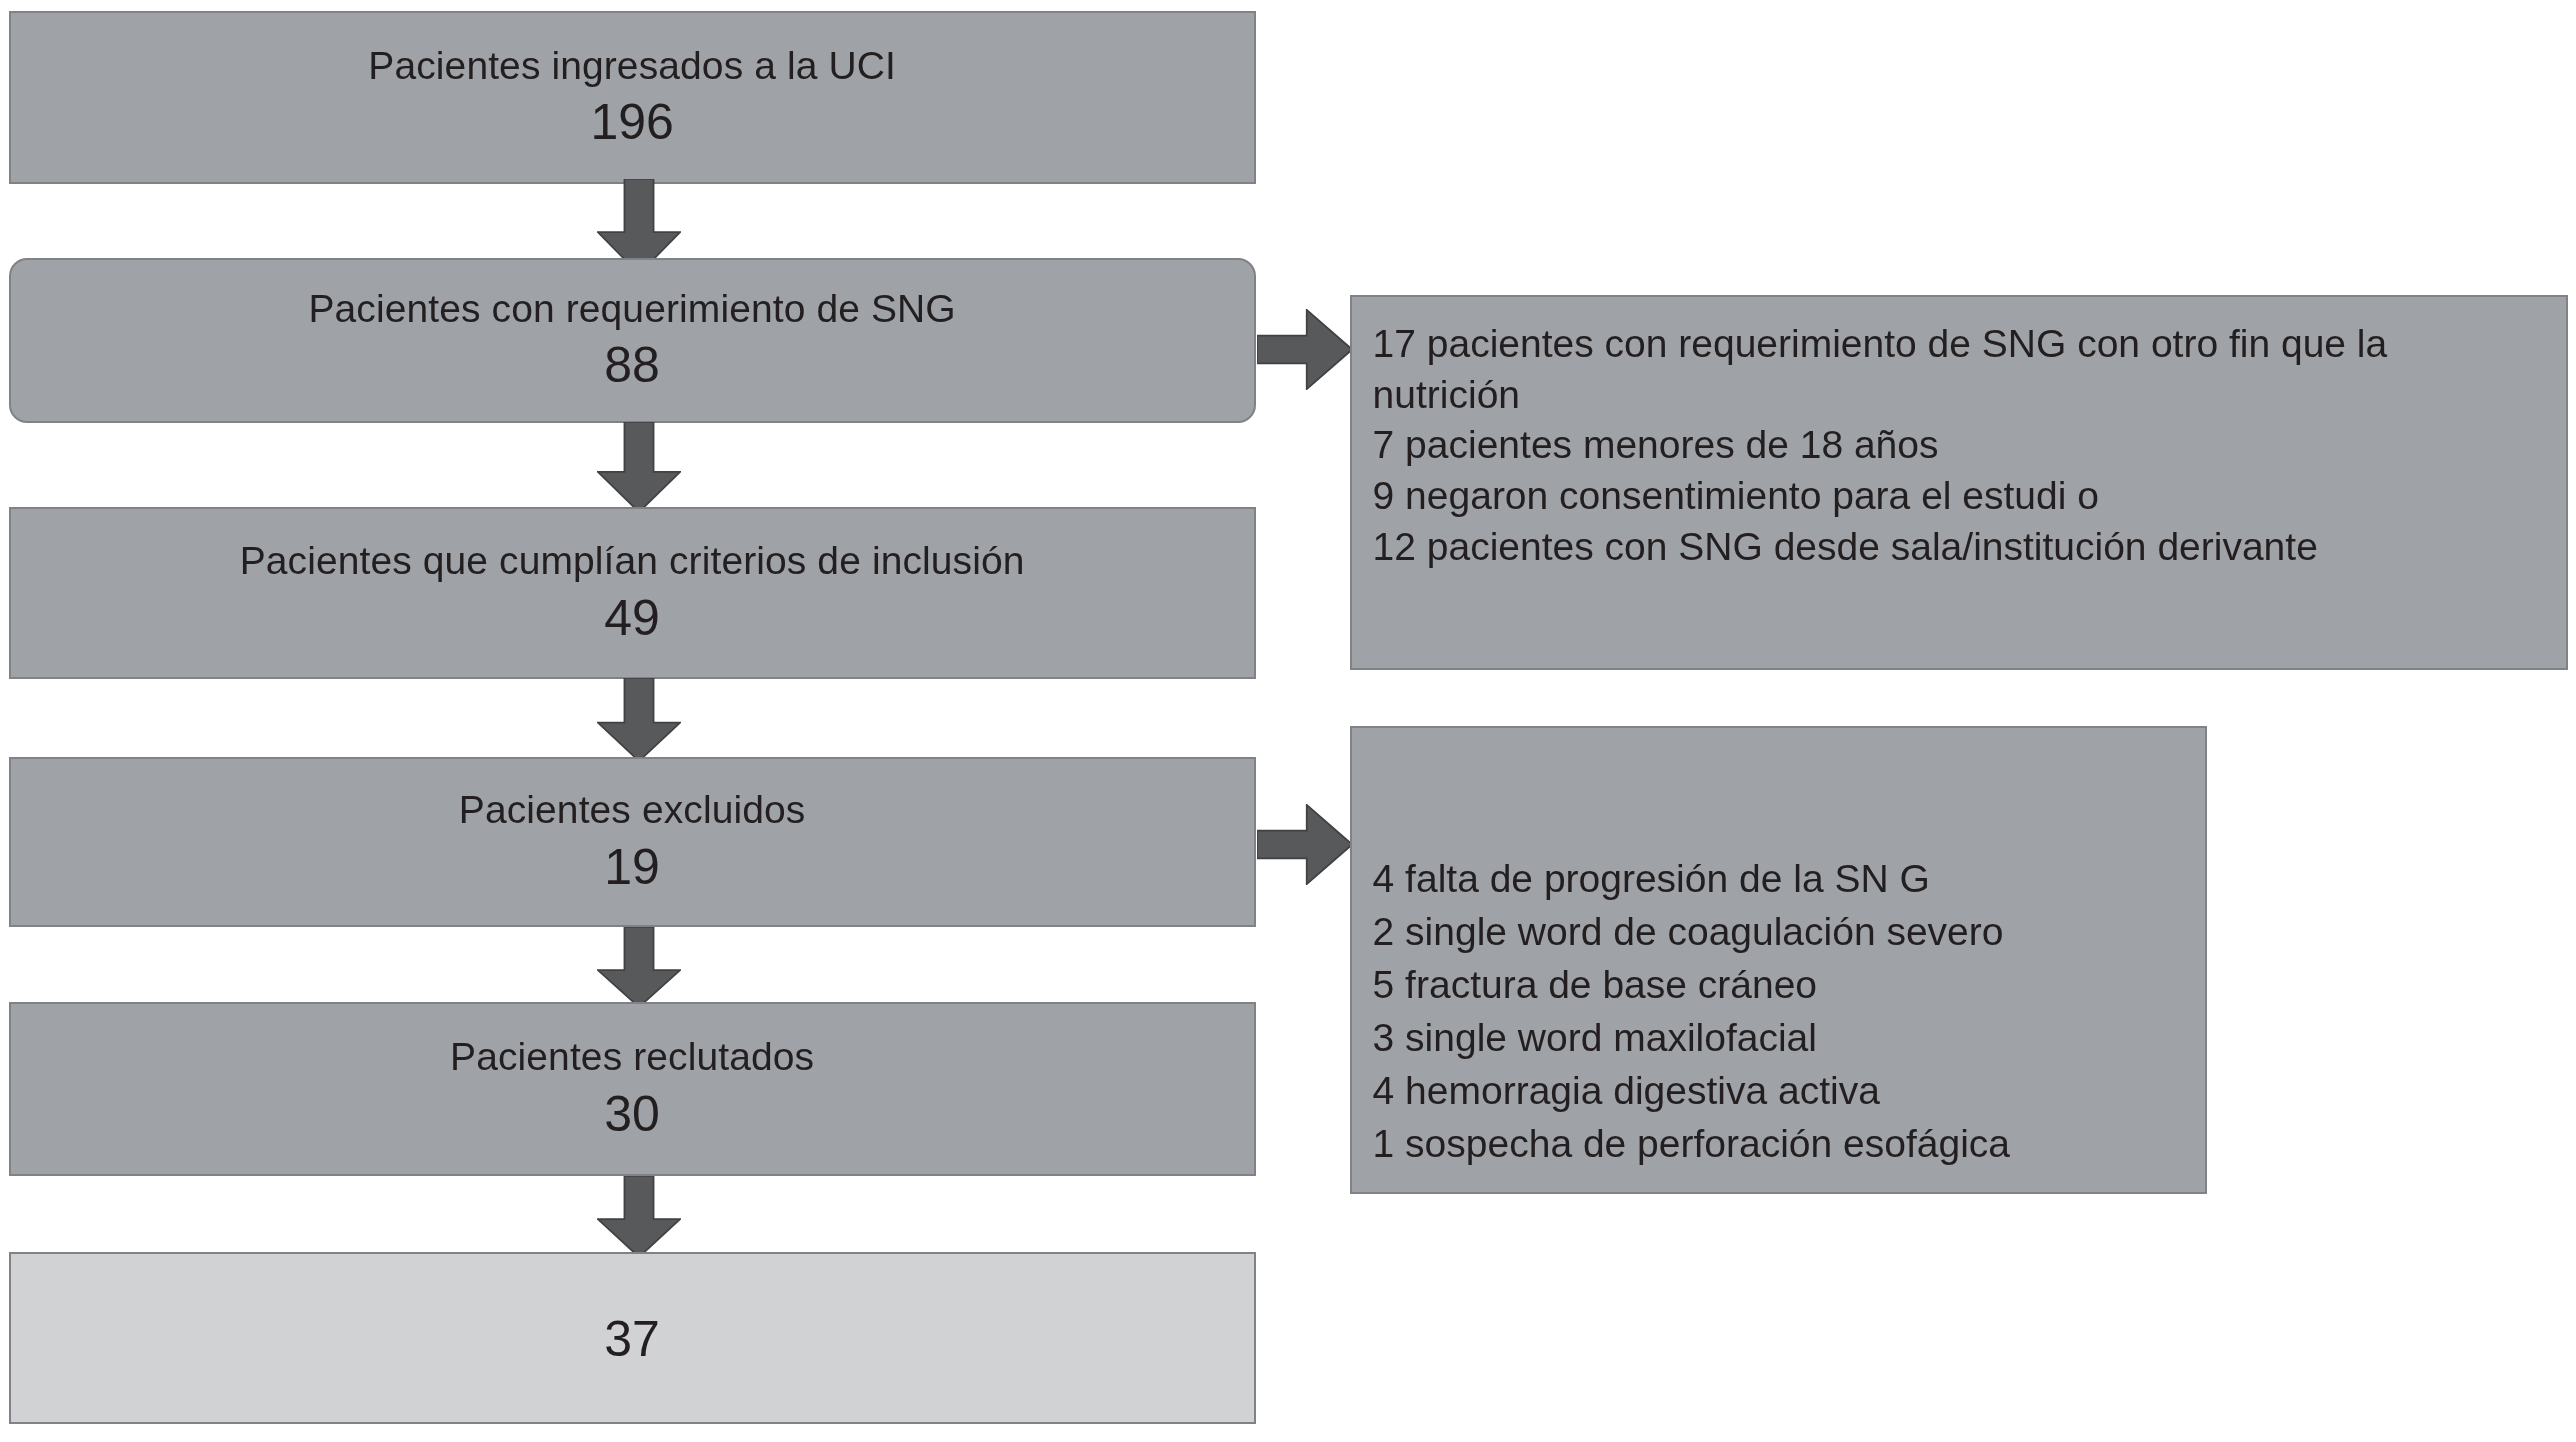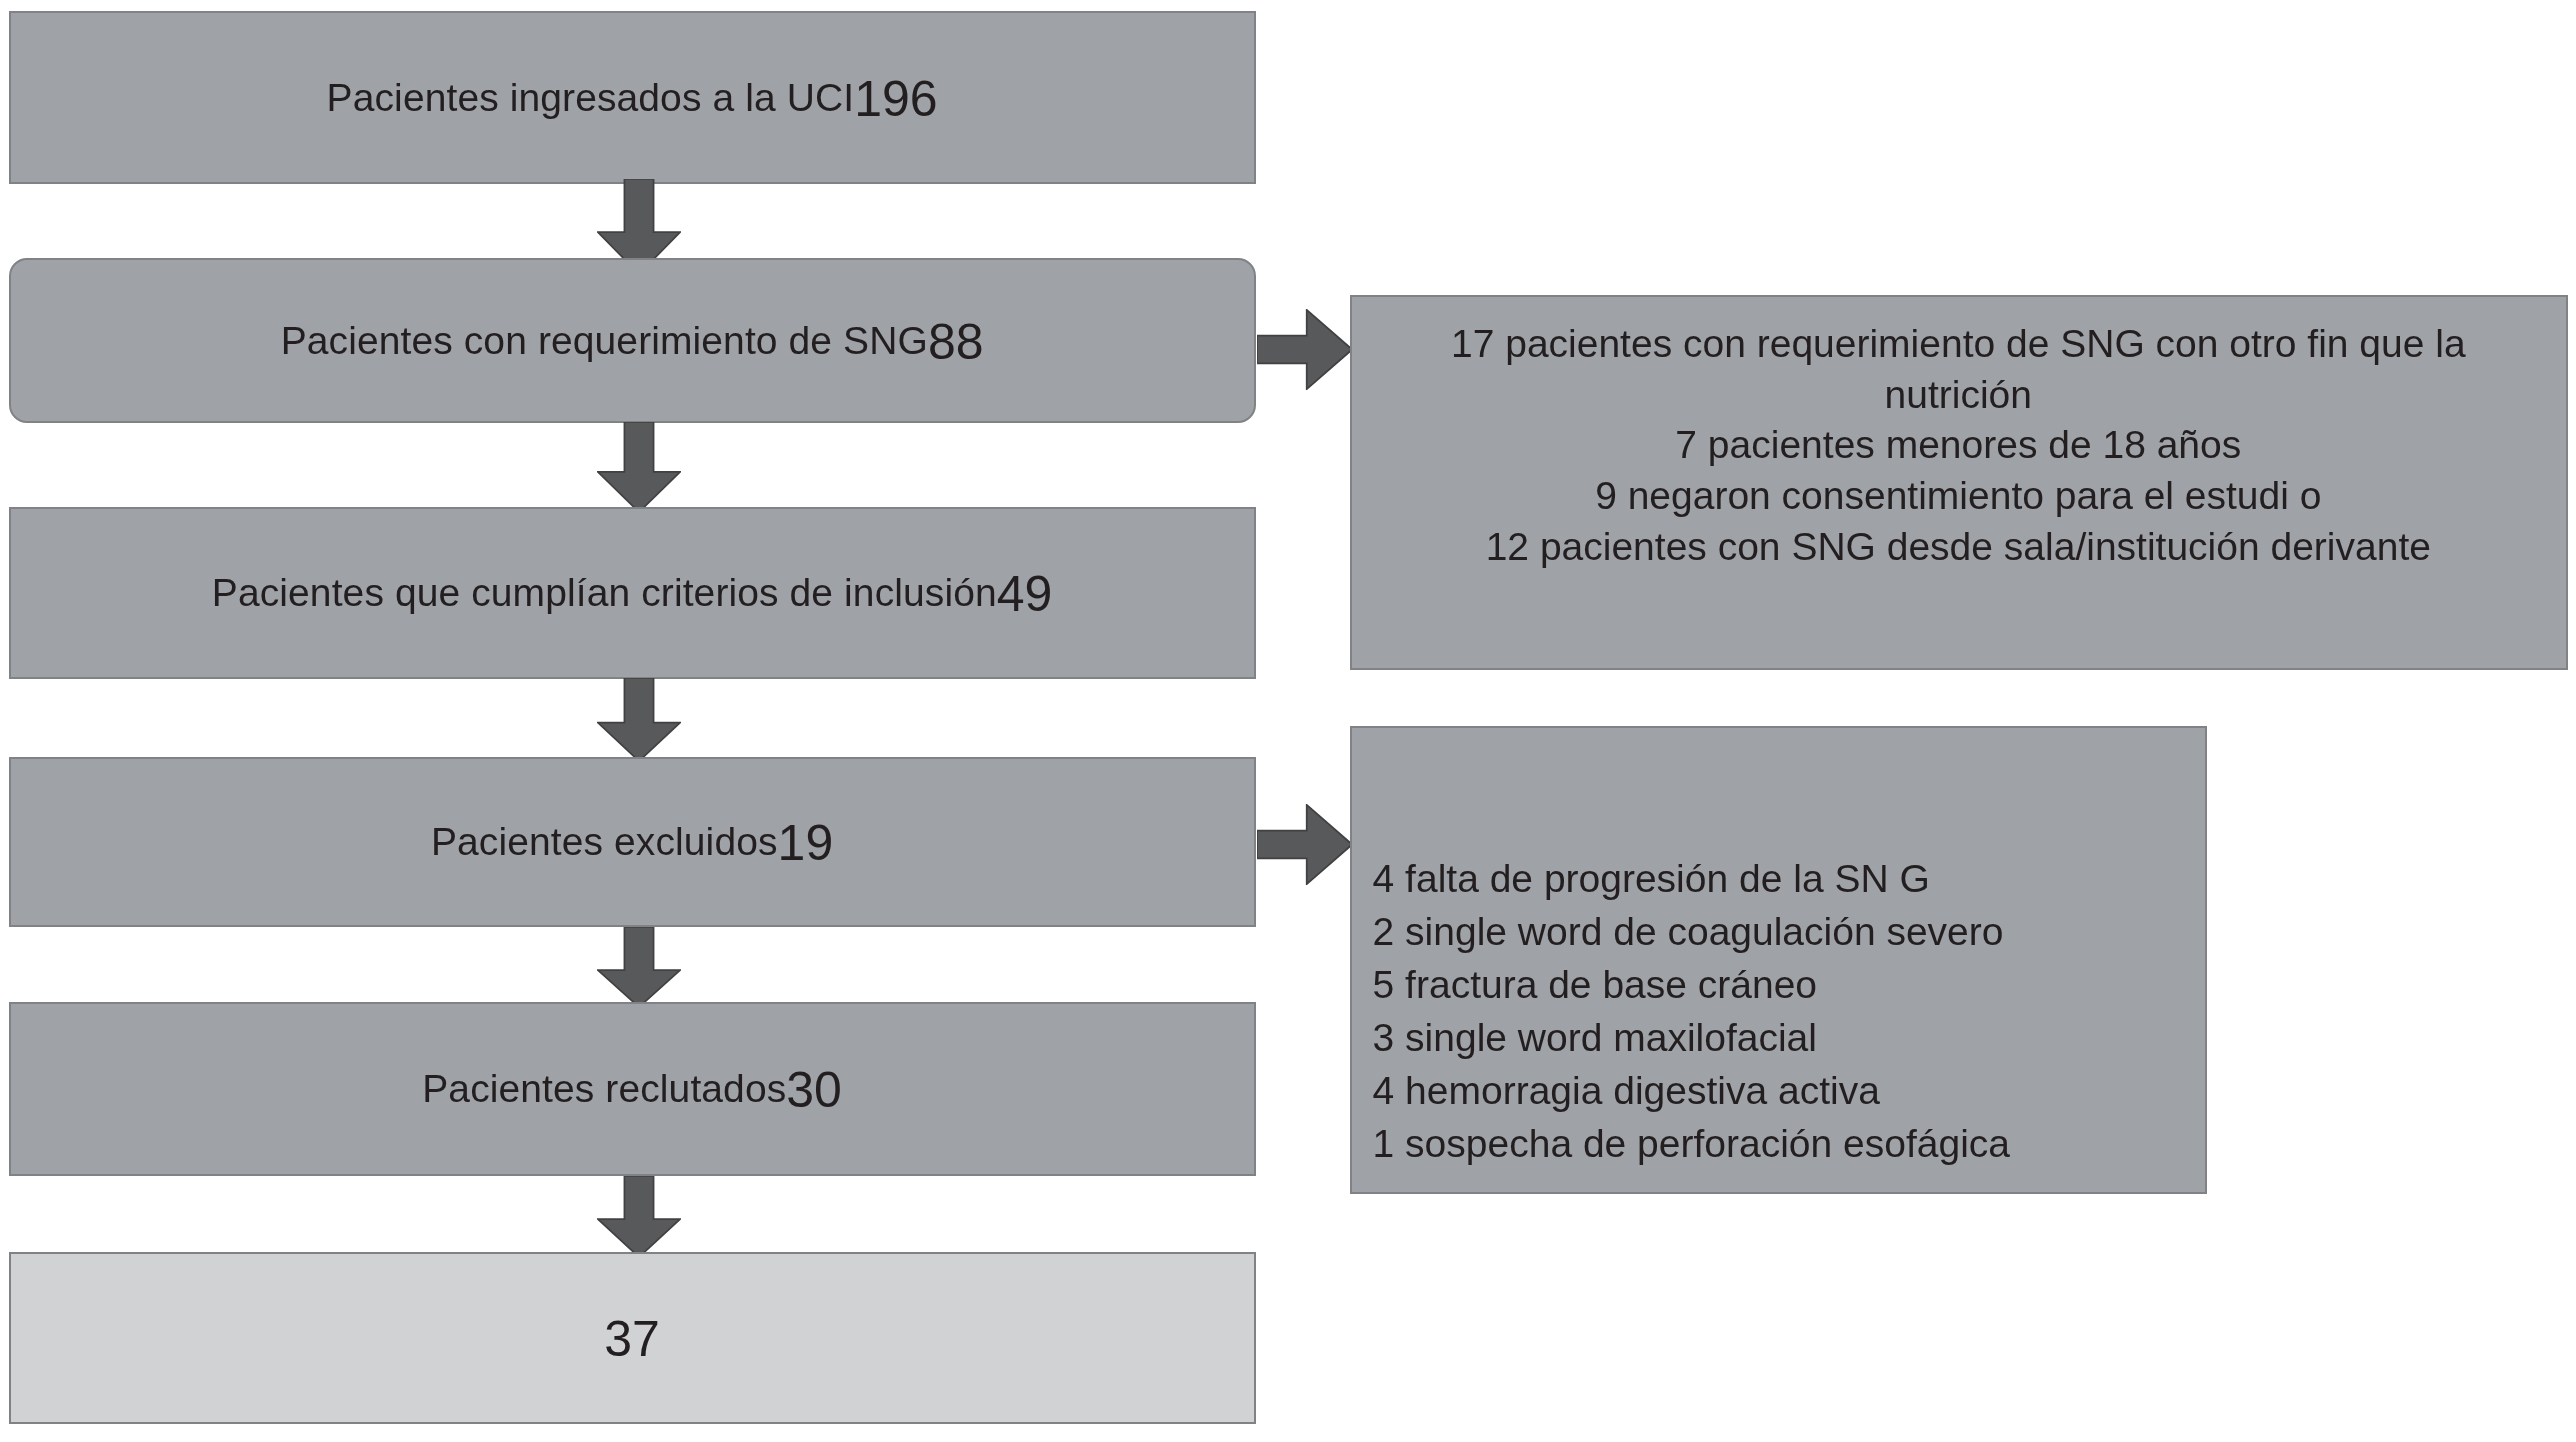--- a/index.html
+++ b/index.html
@@ -18,21 +18,21 @@
     position: absolute;
     left: 0; top: 0;
     width: 2576px;
     height: 1443px;
   }
   .node {
     position: absolute;
     box-sizing: border-box;
     border: 2.6px solid #808285;
     display: flex;
-    flex-direction: row;
+    flex-direction: column;
     align-items: center;
     justify-content: center;
     text-align: center;
     color: #231f20;
     line-height: 1.22;
   }
   .node.dark  { background: #9fa2a6; }
   .node.light { background: #d1d2d4; }
 
   .node-title {
@@ -152,21 +152,21 @@
       <polygon class="arrow-shape" points="0,31 58,31 58,1 111,47 58,93 58,63 0,63"></polygon>
     </svg>
   </div>
 
   <div class="arrow-right" id="arrow-excluded-to-exclusions" style="left:1257px; top:804px; width:96px; height:81px;">
     <svg viewBox="0 0 112 94" preserveAspectRatio="none">
       <polygon class="arrow-shape" points="0,31 58,31 58,1 111,47 58,93 58,63 0,63"></polygon>
     </svg>
   </div>
 
-  <div class="sidebox wrapped" id="sidebox-not-eligible" style="left:1350px; top:295px; width:1218px; height:375px;text-align:center;">
+  <div class="sidebox wrapped" id="sidebox-not-eligible" style="left:1350px; top:295px; width:1218px; height:375px;">
     <div class="line">17 pacientes con requerimiento de SNG con otro fin que la nutrición</div>
     <div class="line">7 pacientes menores de 18 años</div>
     <div class="line">9 negaron consentimiento para el estudi o</div>
     <div class="line">12 pacientes con SNG desde sala/institución derivante</div>
   </div>
 
   <div class="sidebox" id="sidebox-exclusions" style="left:1350px; top:726px; width:857px; height:468px;">
     <div class="line">4 falta de progresión de la SN G</div>
     <div class="line">2 single word  de coagulación severo</div>
     <div class="line">5 fractura de base cráneo</div>

